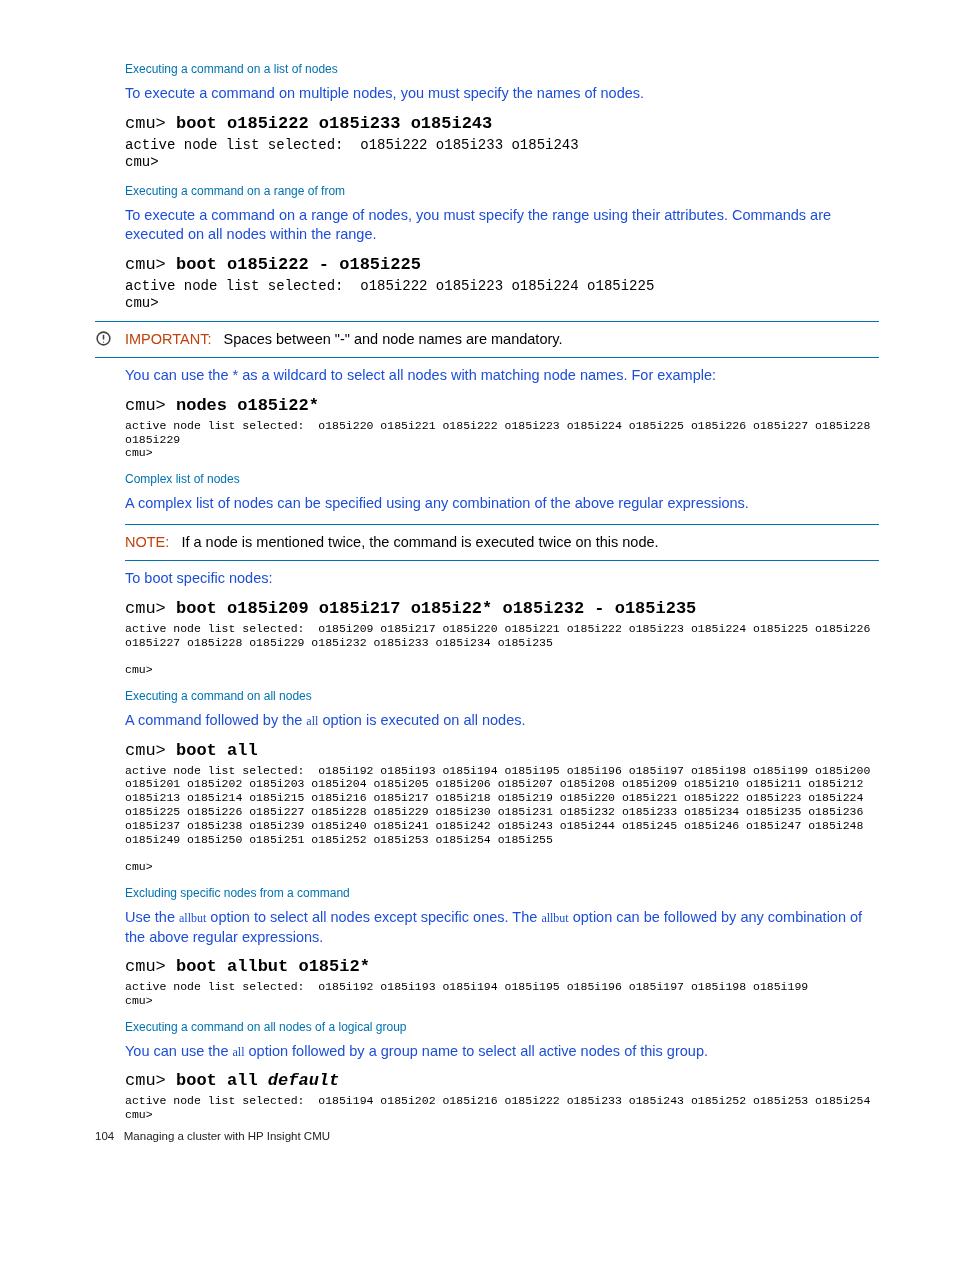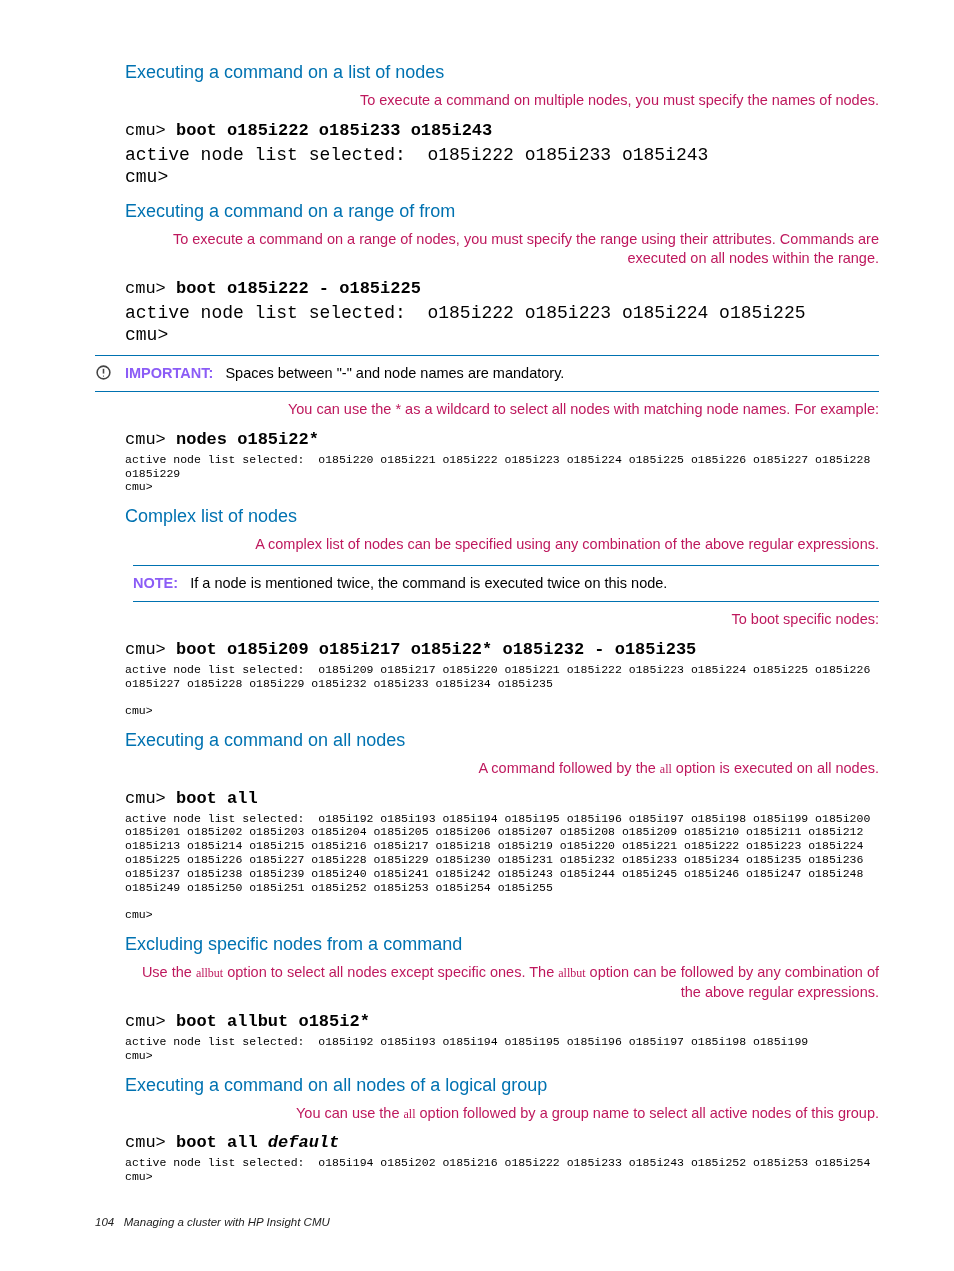--- a/index.html
+++ b/index.html
@@ -14,35 +14,34 @@
     padding: 50px 75px 30px 95px;
     position: relative;
     box-sizing: border-box;
   }
   .content {
     margin-left: 30px;
   }
   h3 {
     font-family: Arial, Helvetica, sans-serif;
     font-weight: 400;
-    font-size: 18px;
+    font-size: 12px;
     color: #0072b1;
     margin: 12px 0 8px 0;
   }
   p {
     font-family: Arial, Helvetica, sans-serif;
     font-size: 14.5px;
     line-height: 1.35;
     margin: 6px 0 10px 0;
-    color: #be185d;
-    text-align: right;
+    color: #1d4ed8;
   }
   pre {
     font-family: "Courier New", Courier, monospace;
-    font-size: 18px;
+    font-size: 14px;
     margin: 4px 0 8px 0;
     white-space: pre-wrap;
     word-break: break-word;
     line-height: 1.25;
   }
   pre.small {
     font-size: 11.5px;
     line-height: 1.2;
   }
   .prompt {
@@ -64,47 +63,46 @@
   }
   .callout-wrap {
     display: flex;
     align-items: flex-start;
     margin: 8px 0 8px -30px;
     border-top: 1px solid #0072b1;
     border-bottom: 1px solid #0072b1;
     padding: 6px 0;
   }
   .callout-wrap.noicon {
-    margin-left: 8px;
+    margin-left: 0;
   }
   .callout-icon {
     width: 30px;
     flex-shrink: 0;
     padding-top: 2px;
     color: #444;
   }
   .callout-icon svg {
     width: 17px;
     height: 17px;
   }
   .callout-body {
     flex: 1;
     font-size: 14.5px;
     line-height: 1.35;
     padding: 2px 0;
   }
   .callout-label {
-    color: #8b5cf6;
-    font-weight: bold;
+    color: #c2410c;
+    font-weight: normal;
   }
   .footer {
-    margin-top: 32px;
+    margin-top: 8px;
     font-size: 11.5px;
     color: #222;
-    font-style: italic;
   }
 </style>
 </head>
 <body>
 
 <div class="page">
   <div class="content">
 
     <h3>Executing a command on a list of nodes</h3>
     <p>To execute a command on multiple nodes, you must specify the names of nodes.</p>

